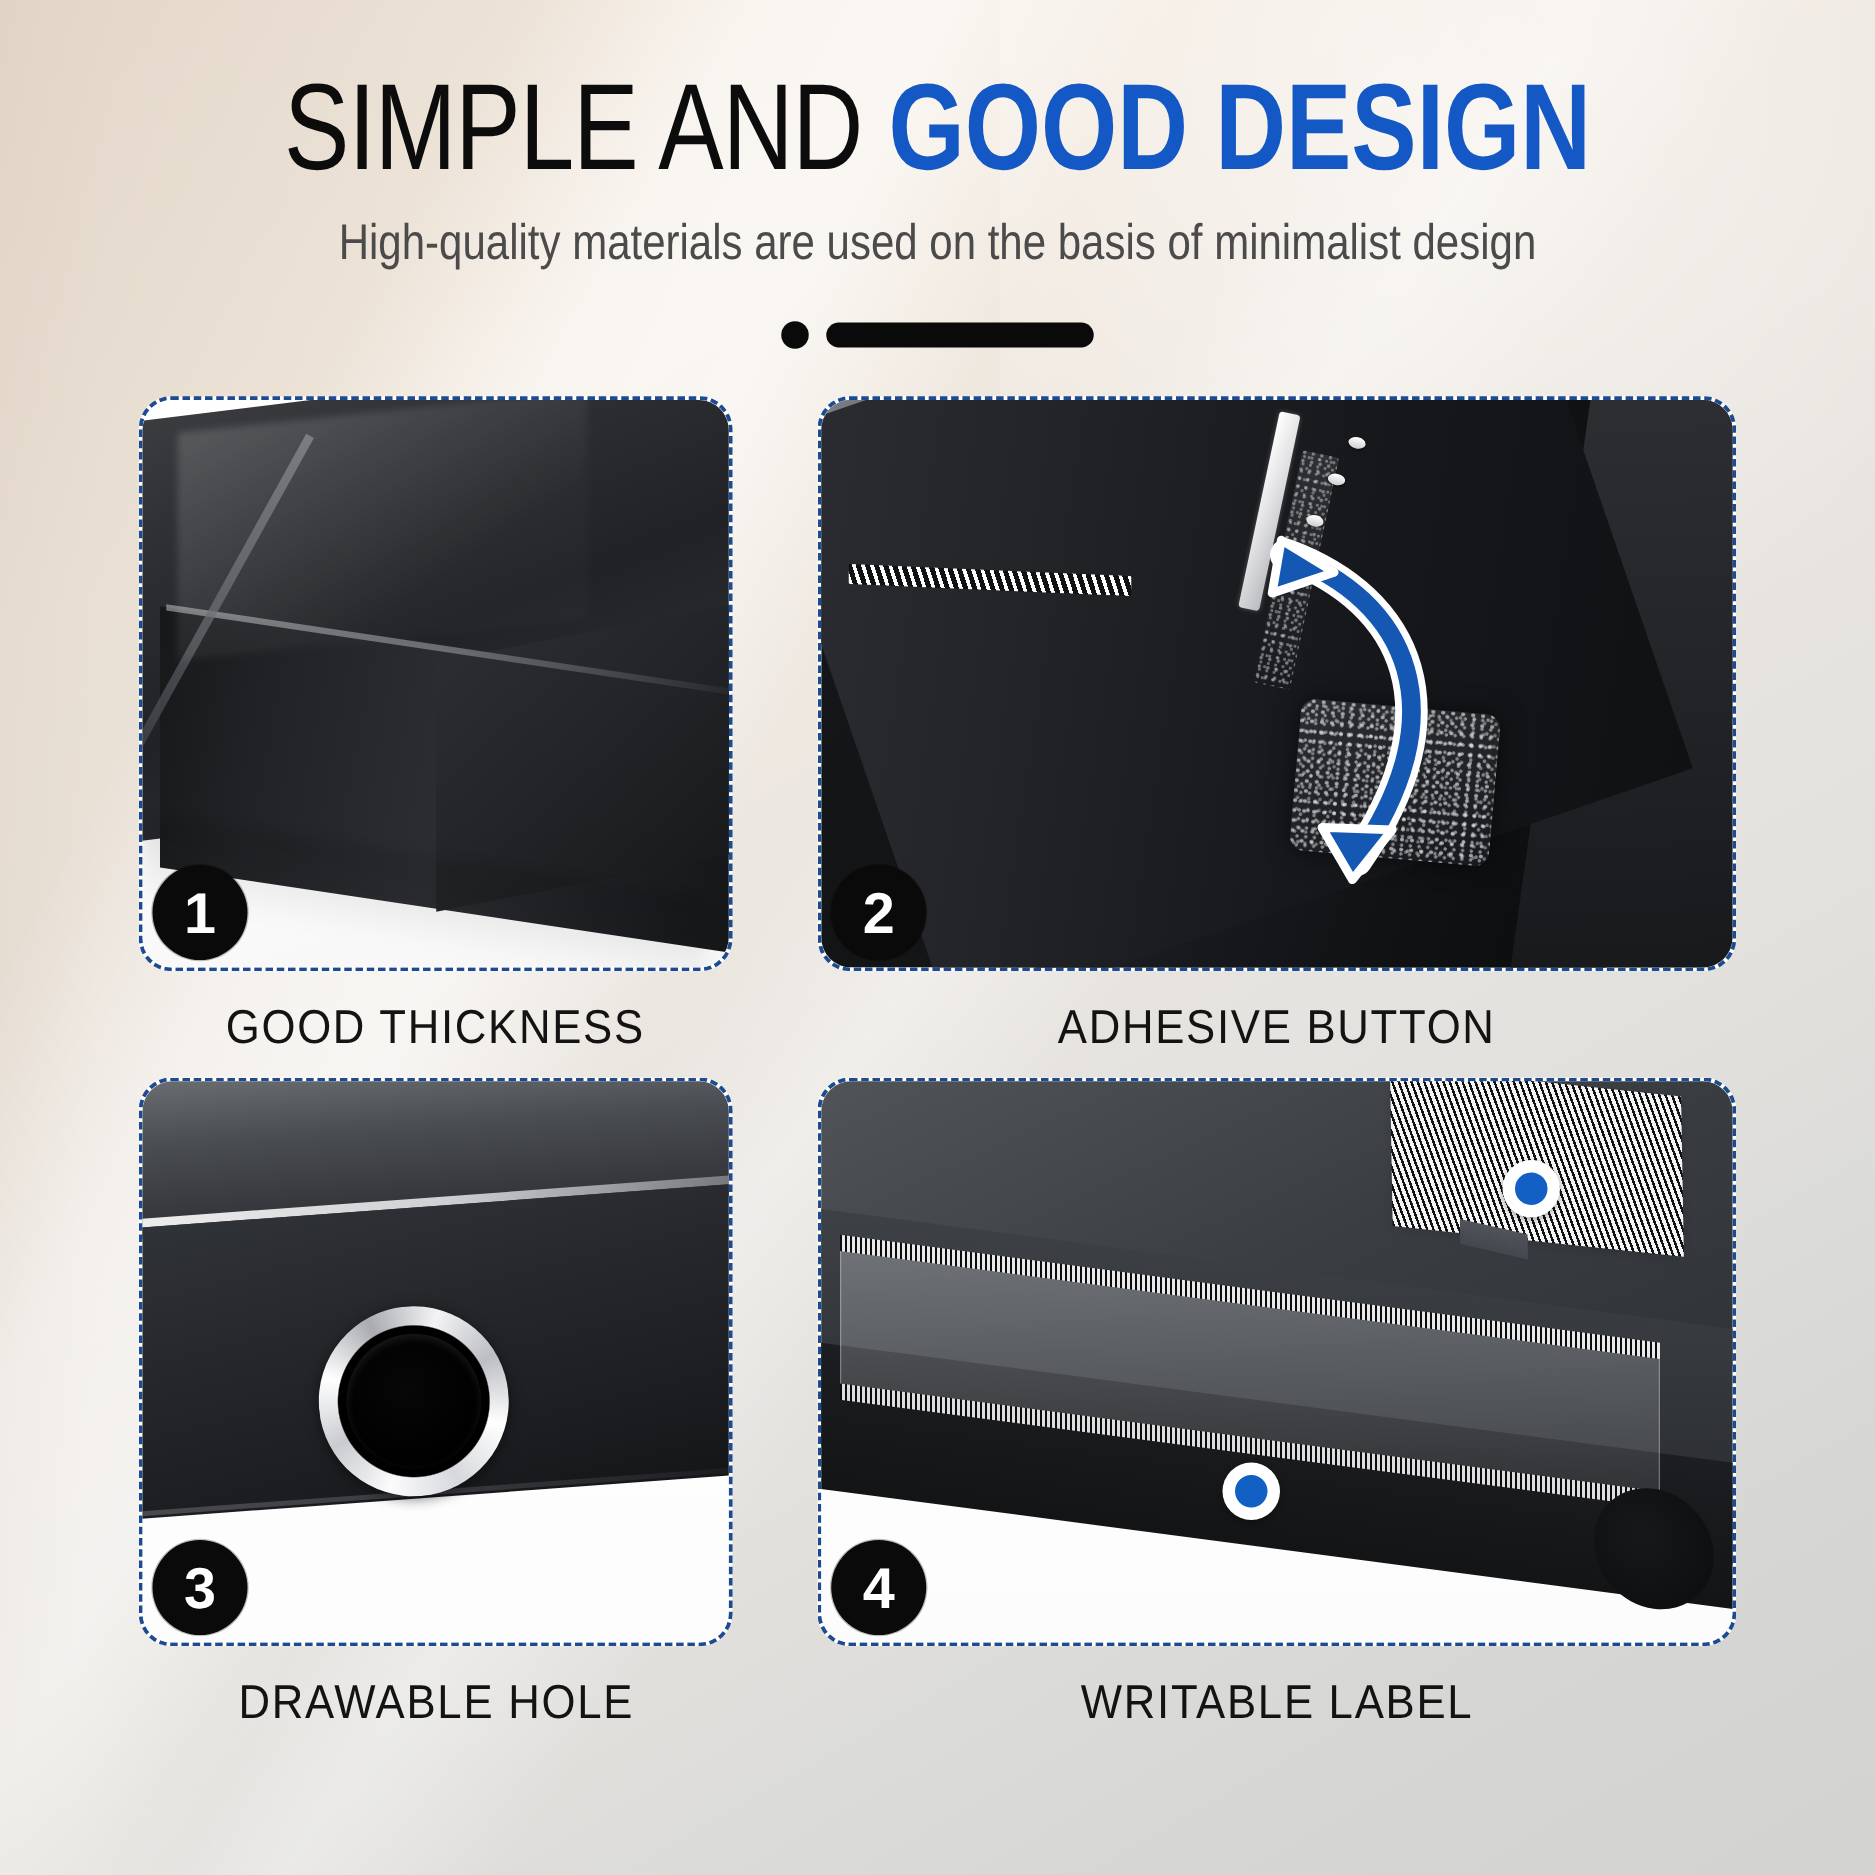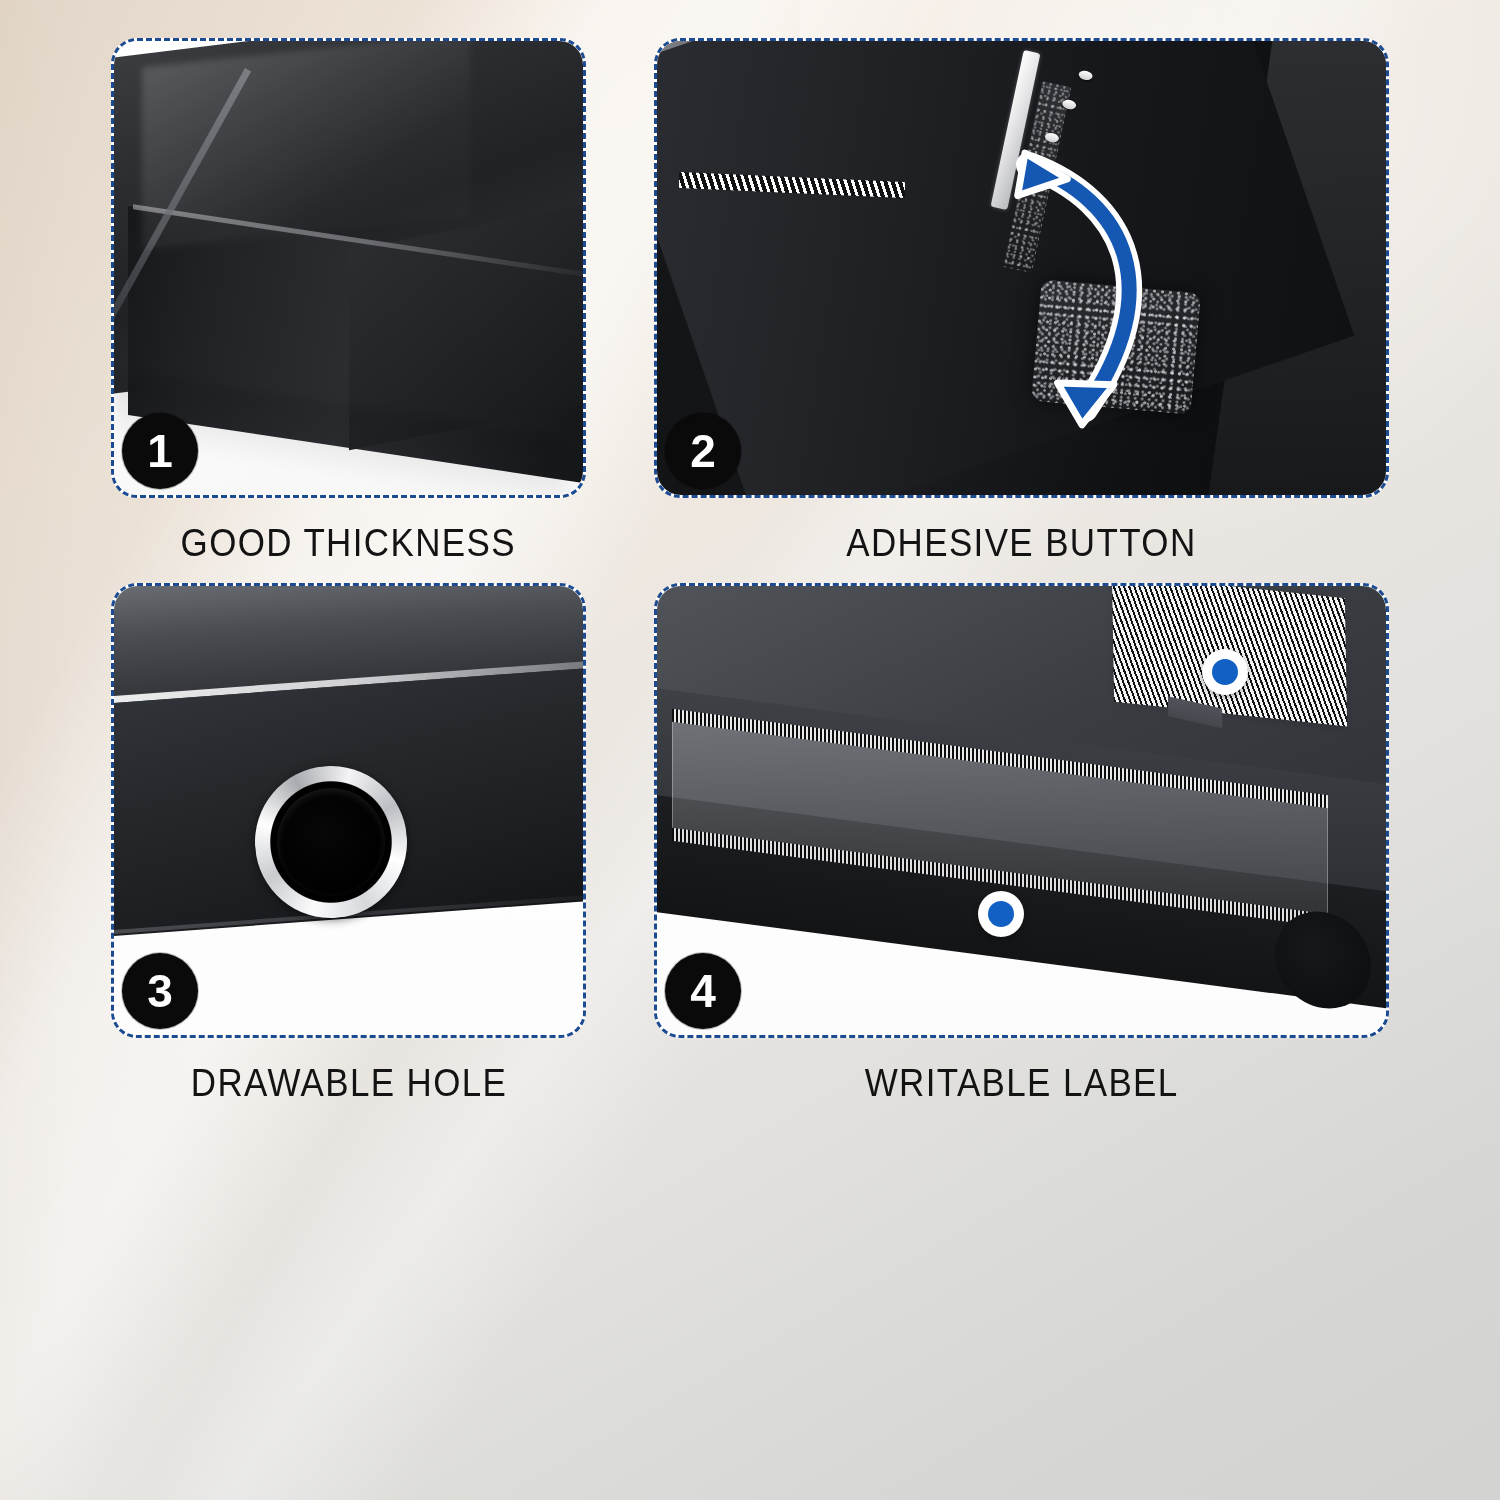--- a/index.html
+++ b/index.html
@@ -382,20 +382,31 @@
   }
   .dotmark span { width:26px; height:26px; border-radius:50%; background:#1260C4; display:block; }
   .dot-a { right:19%;  top:14%; }
   .dot-b { left:44%;   top:68%; }
 </style>
 </head>
 <body>
 
 <div id="page">
 
+  <div class="header">
+
+    <div class="title"><span class="t-plain">SIMPLE AND </span><span class="t-accent">GOOD DESIGN</span></div>
+
+    <div class="subtitle">High-quality materials are used on the basis of minimalist design</div>
+
+    <div class="divider">
+      <span class="dot"></span>
+      <span class="bar"></span>
+    </div>
+  </div>
 
   <div class="grid">
 
     <div class="cell">
       <div class="panel h1">
         <div class="clip">
           <div class="p1-bg"></div>
           <div class="p1-top"></div>
           <div class="p1-face"></div>
           <div class="p1-face2"></div>

